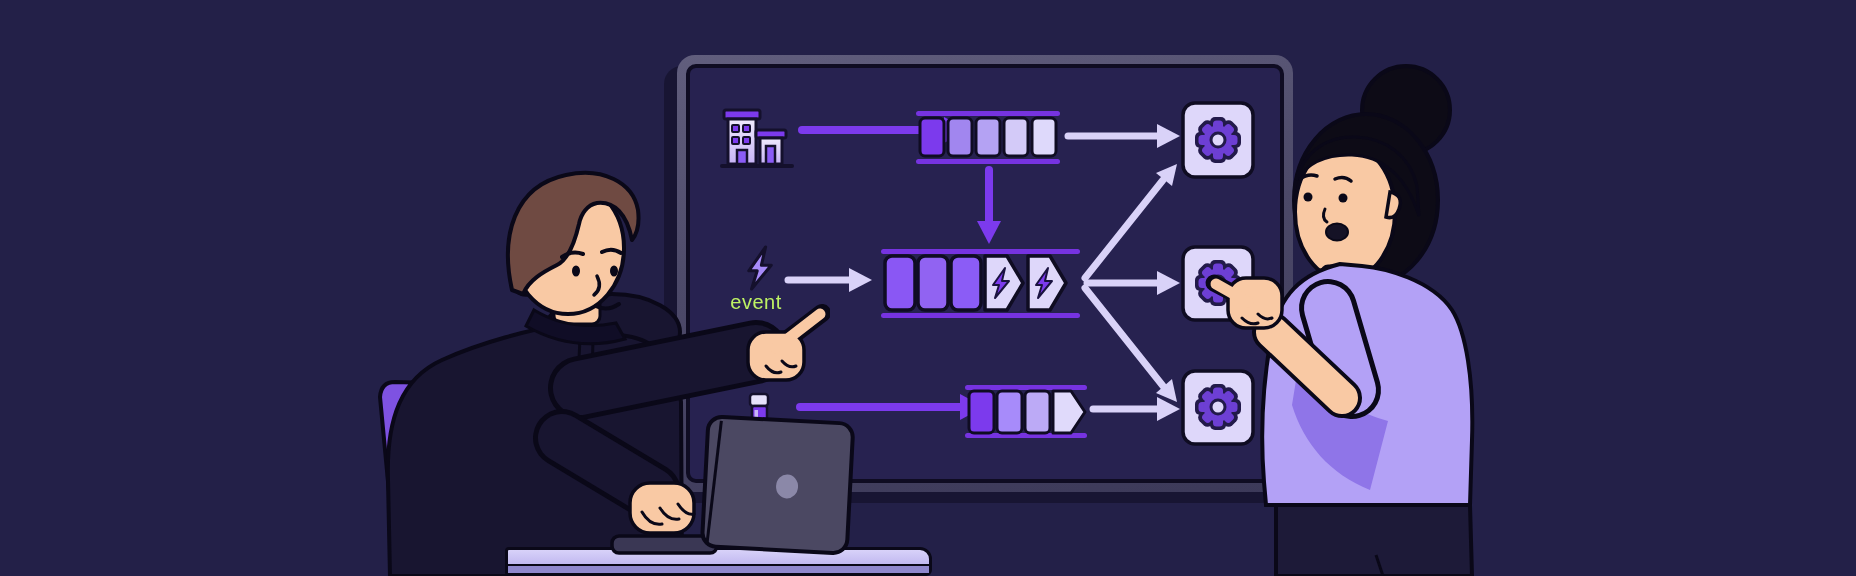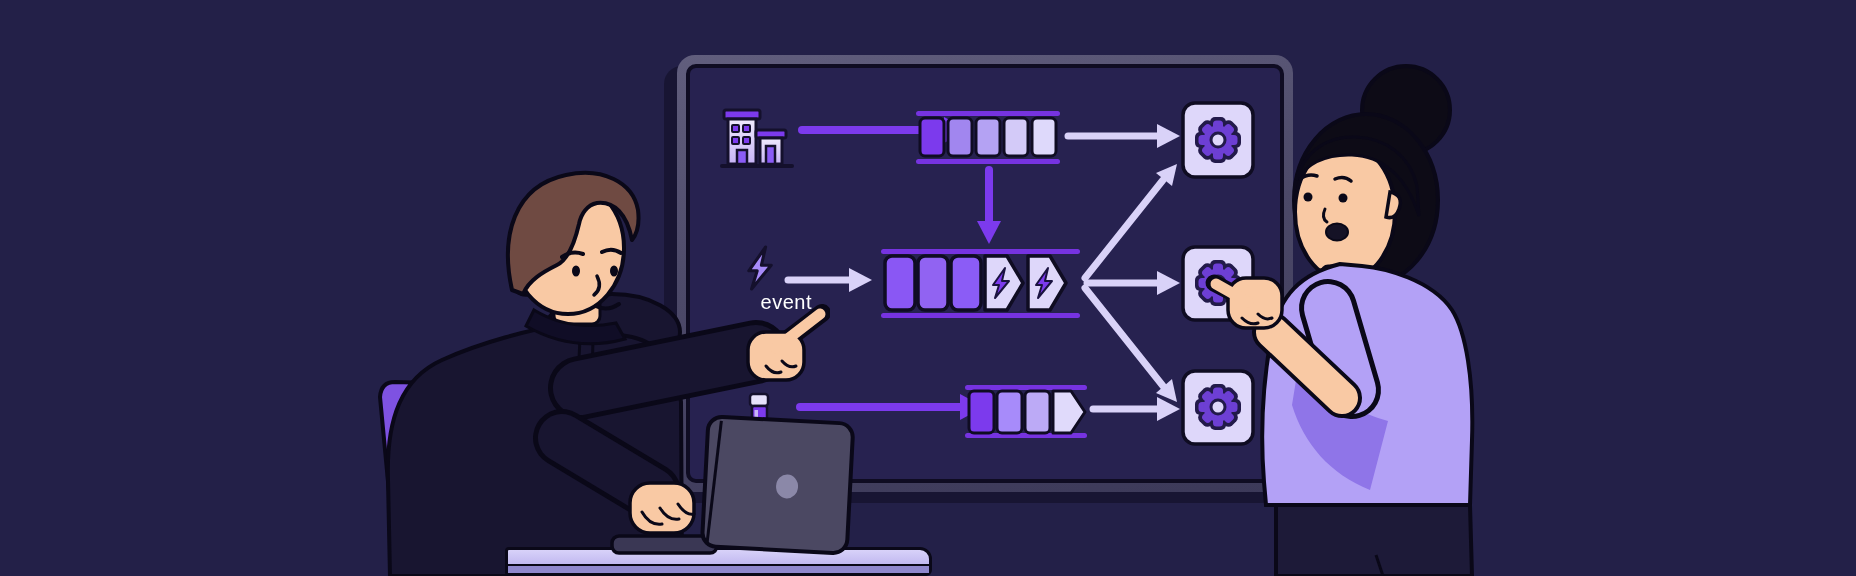--- a/index.html
+++ b/index.html
@@ -15,21 +15,21 @@
     background:linear-gradient(170deg,#615e7d 0%,#4c4968 45%,#3c3959 100%);
     border-radius:18px;
     box-shadow:-13px 11px 0 rgba(11,9,27,0.45);
   }
   #board-panel{
     position:absolute;left:9px;top:9px;right:9px;bottom:9px;
     background:#272250;border:4px solid #0f0c22;border-radius:10px;
   }
   #event-label{
     position:absolute;left:10px;top:222px;width:112px;height:24px;
-    text-align:right;color:#ffffff;font-size:20px;line-height:24px;
+    text-align:center;color:#bef264;font-size:20px;line-height:24px;
     letter-spacing:0.5px;
   }
   
   #chair{left:350px;top:345px;}
   #man{left:330px;top:140px;}
   #desk{
     left:505px;top:547px;width:427px;height:29px;
     background:linear-gradient(#d8d2f9,#beb5ef 70%);
     border:3px solid #0a0818;border-radius:4px 12px 6px 4px;
     box-sizing:border-box;

